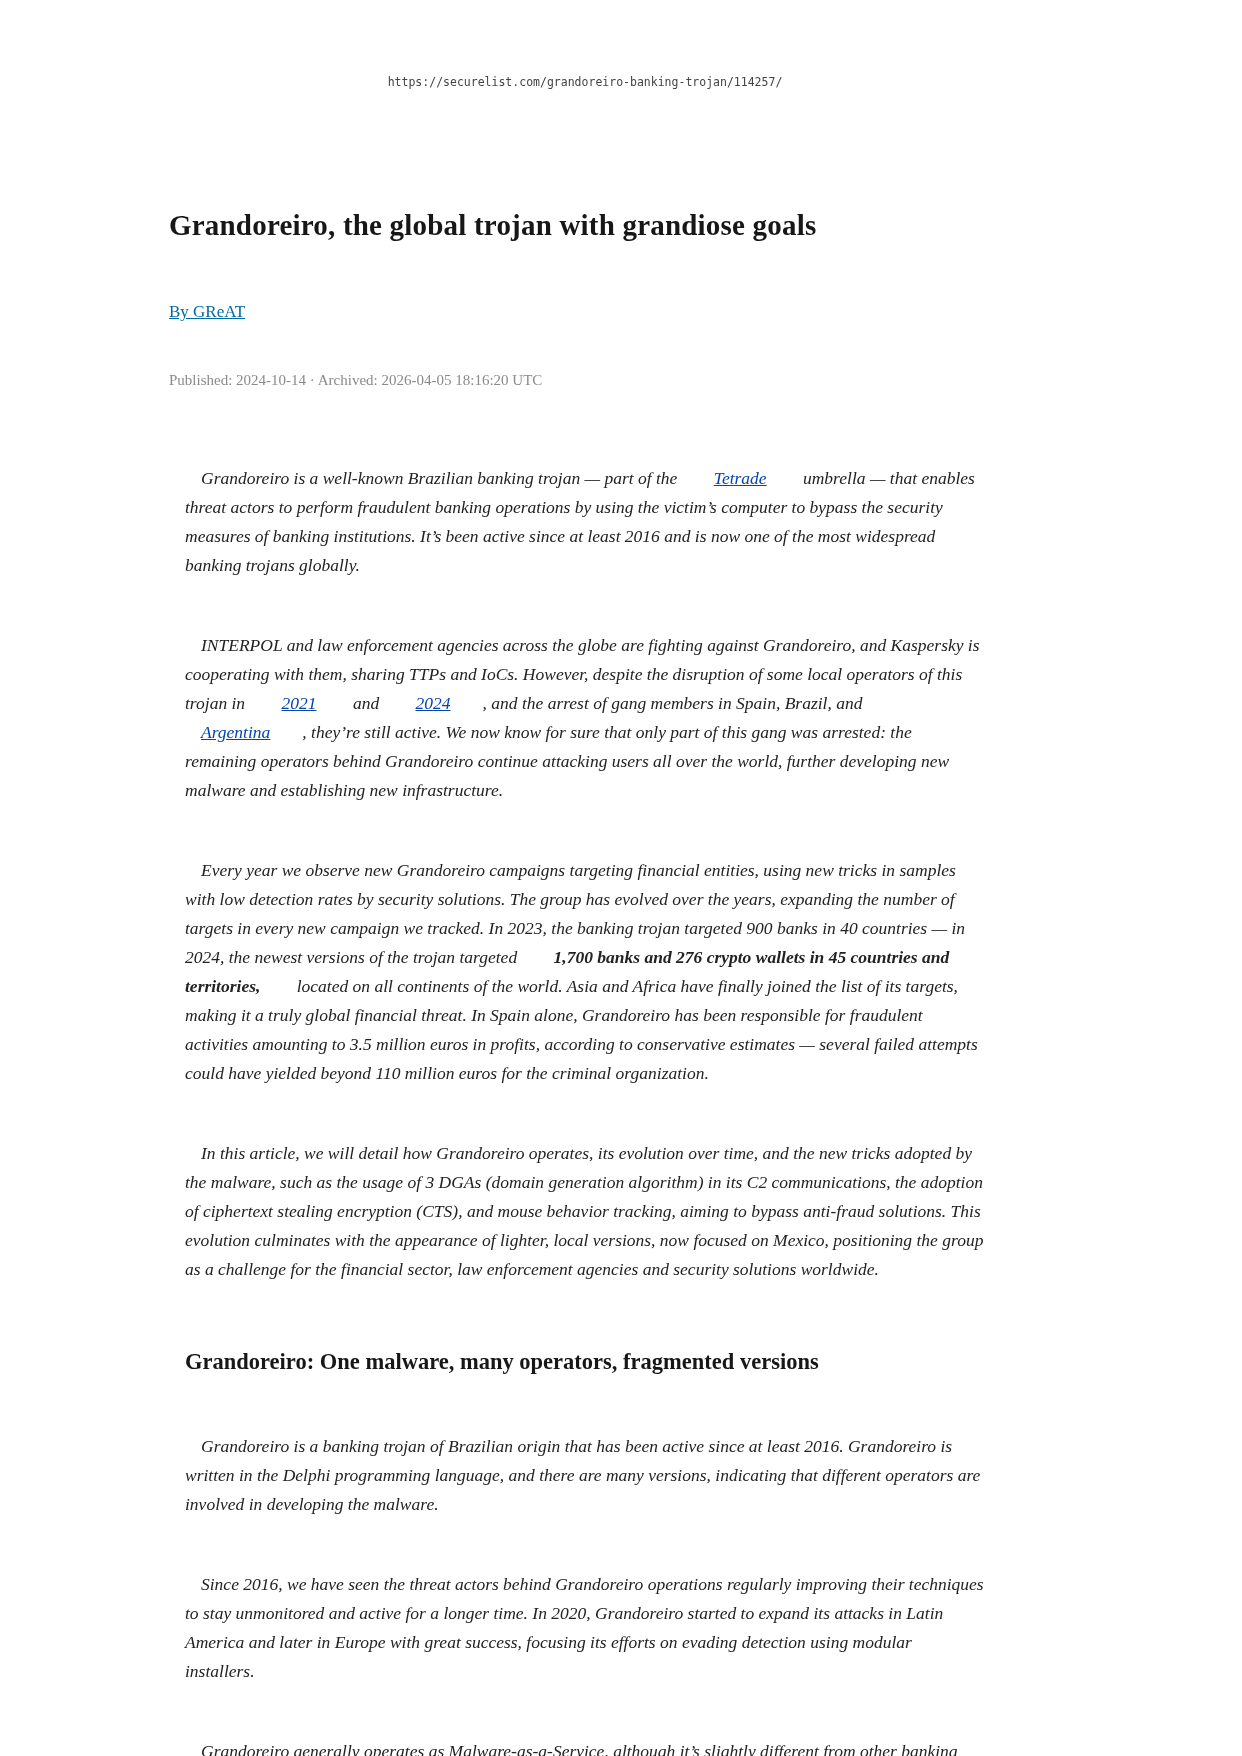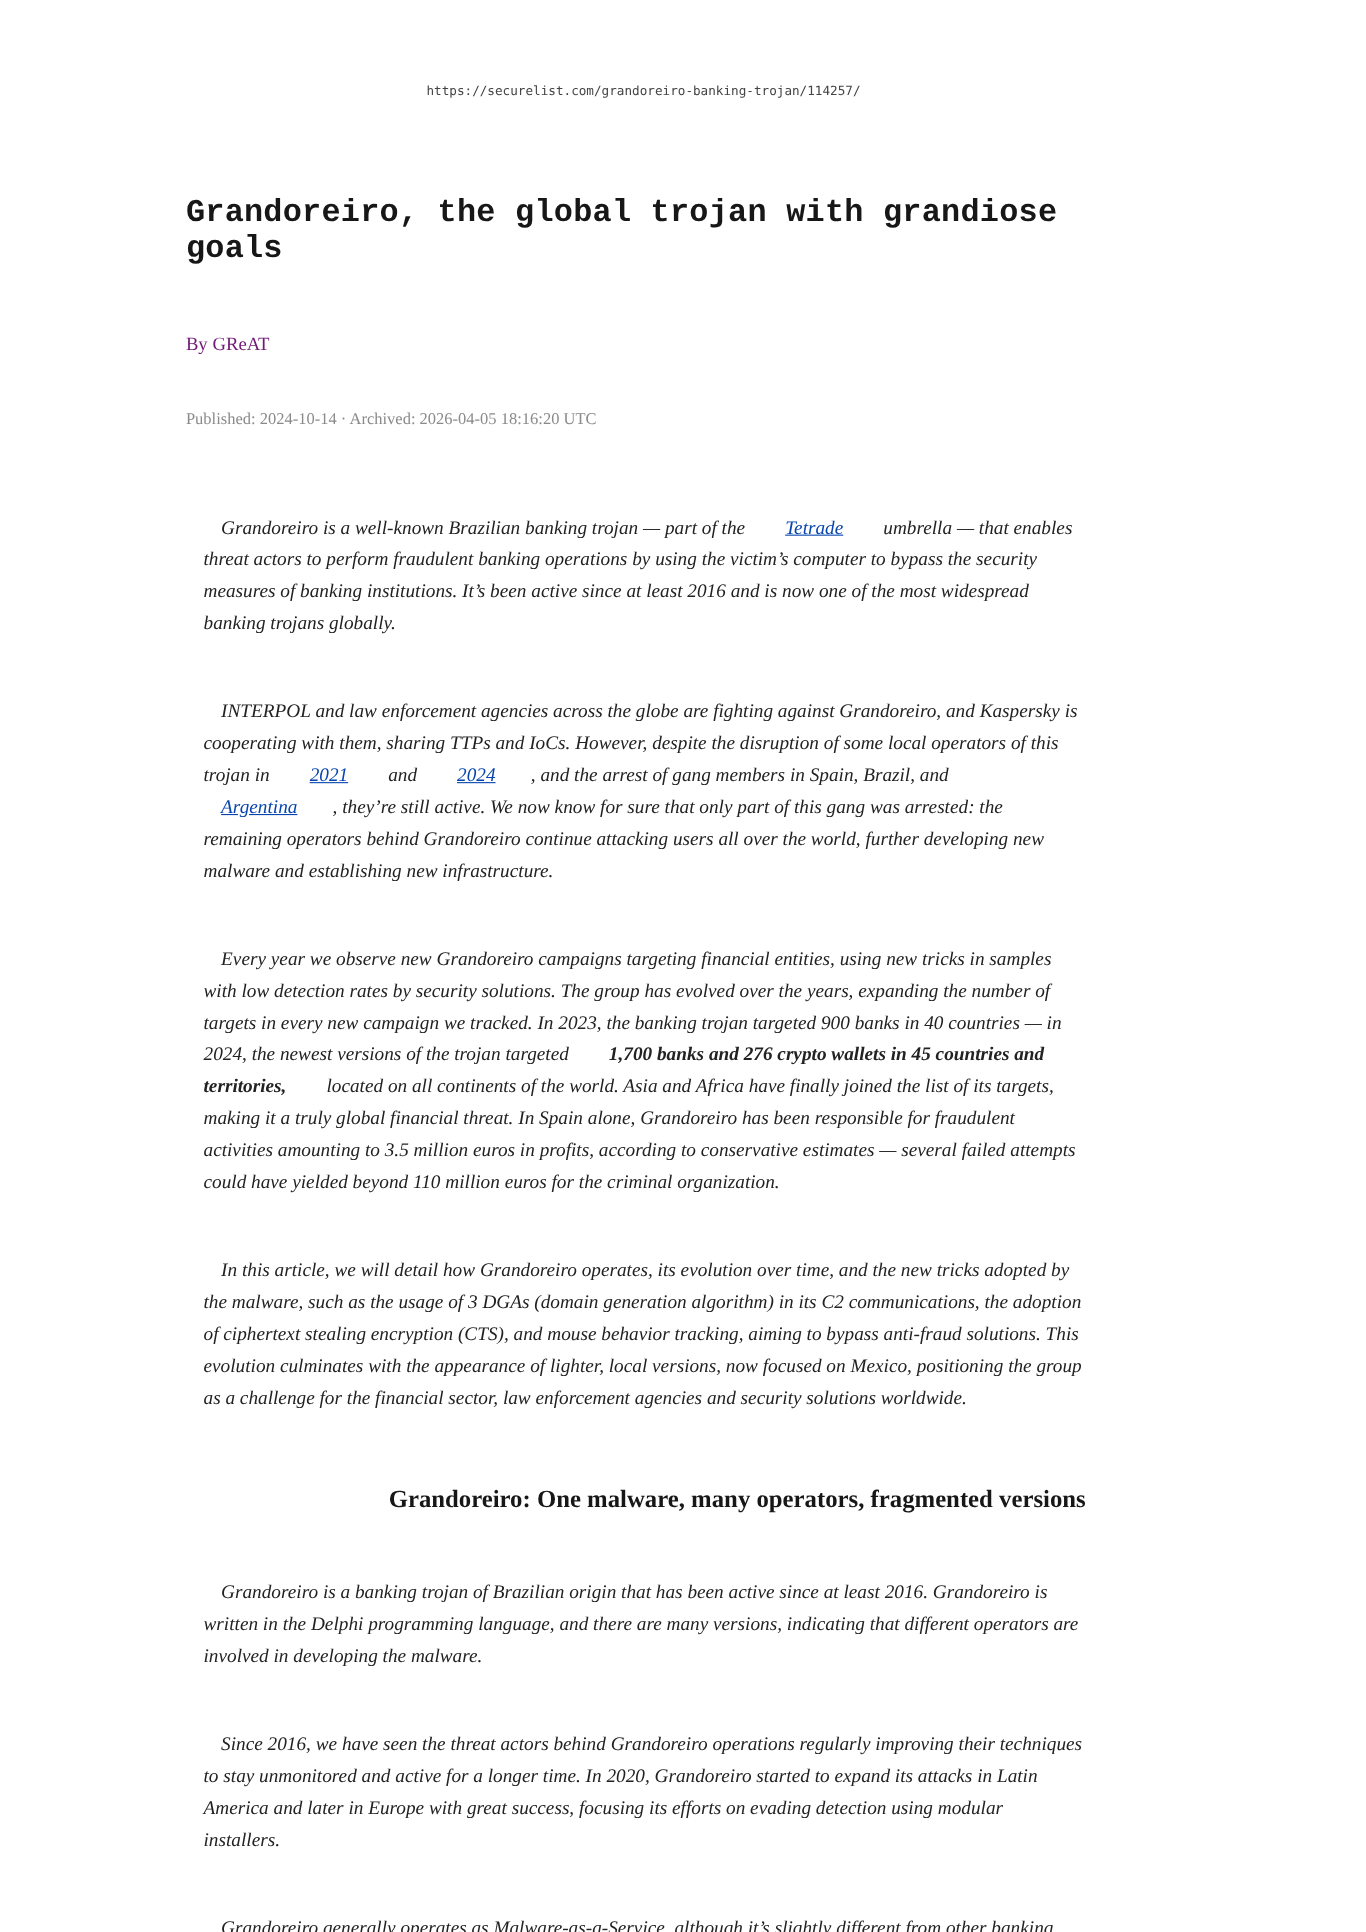--- a/index.html
+++ b/index.html
@@ -20,51 +20,50 @@
     padding-top: 27px;
     text-align: center;
     font-family: "DejaVu Sans Mono", monospace;
     font-size: 11.5px;
     color: #444444;
   }
   .article {
     padding: 0 103px 120px 105px;
   }
   .article-title {
-    margin-top: 56px;
+    margin-top: 88px;
     font-size: 29px;
     font-weight: bold;
     color: #171717;
     letter-spacing: 0.2px;
-    font-family: Liberation Mono, monospace;
   }
   .byline {
     margin-top: 28px;
     font-size: 17px;
-    color: #701a75;
+    color: #0369a1;
+    text-decoration: underline;
   }
   .meta {
     margin-top: 18px;
     font-size: 15px;
     color: #8a8a8a;
   }
   .article-body {
     margin-top: 27px;
     font-size: 17.5px;
     line-height: 29px;
     color: #222222;
   }
   .paragraph { margin: 0 0 19px 0; font-style: italic; }
   .paragraph strong { font-weight: bold; }
   .section-heading {
     font-size: 22.5px;
     font-weight: bold;
     color: #171717;
     margin: 31px 0 24px 0;
-    text-align: right;
   }
   .inline-link {
     color: var(--link-color, #0645ad);
     text-decoration: underline;
     cursor: pointer;
   }
   .print-footer {
     position: absolute;
     left: 0;
     bottom: 14px;

